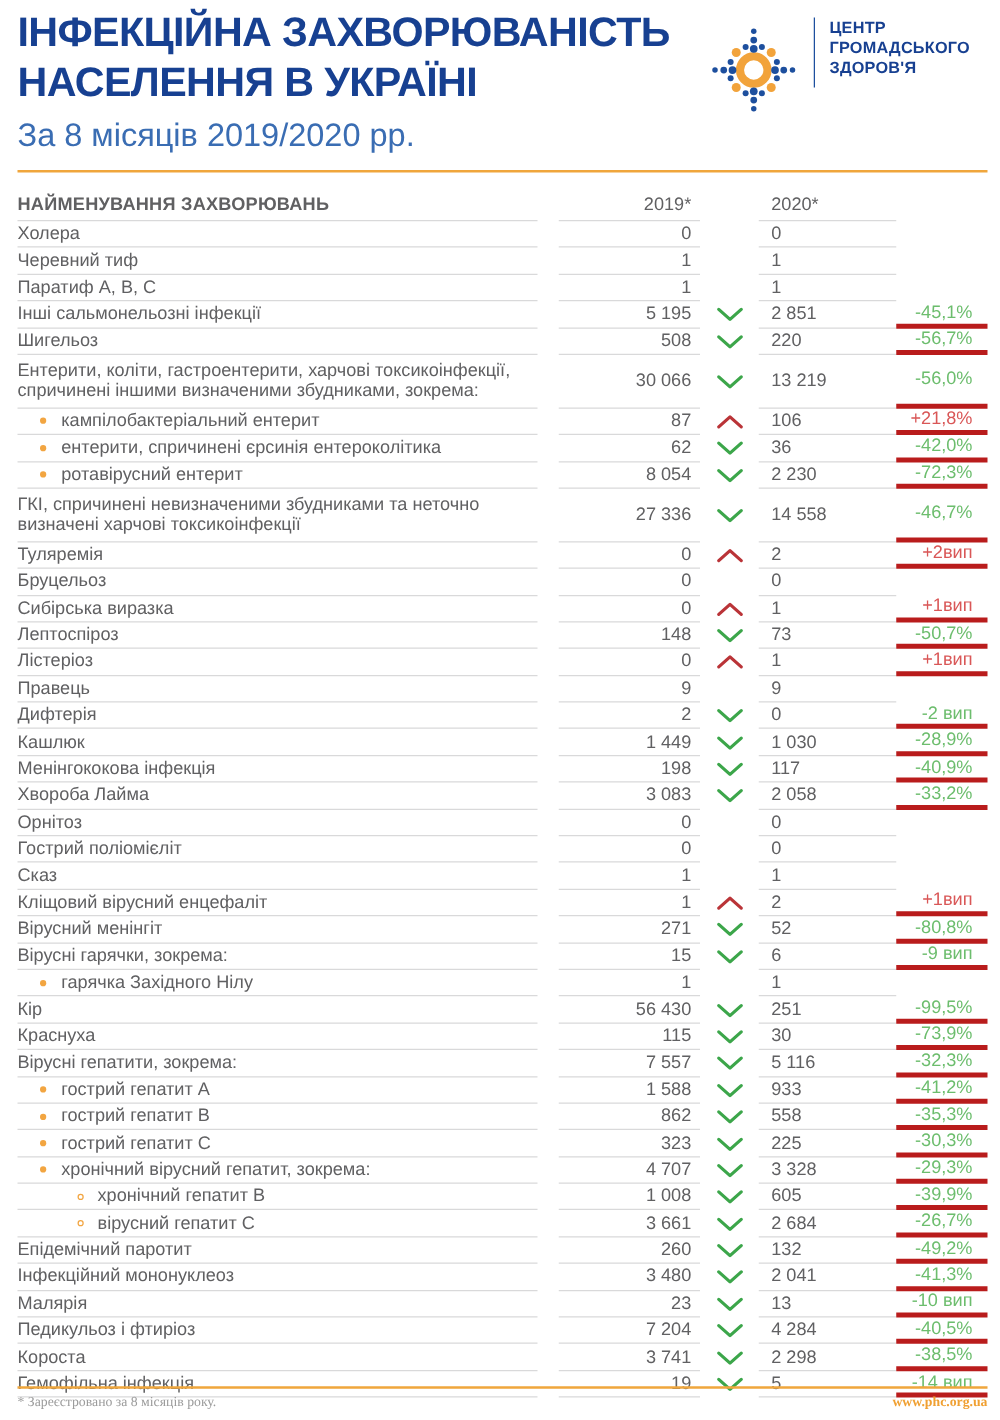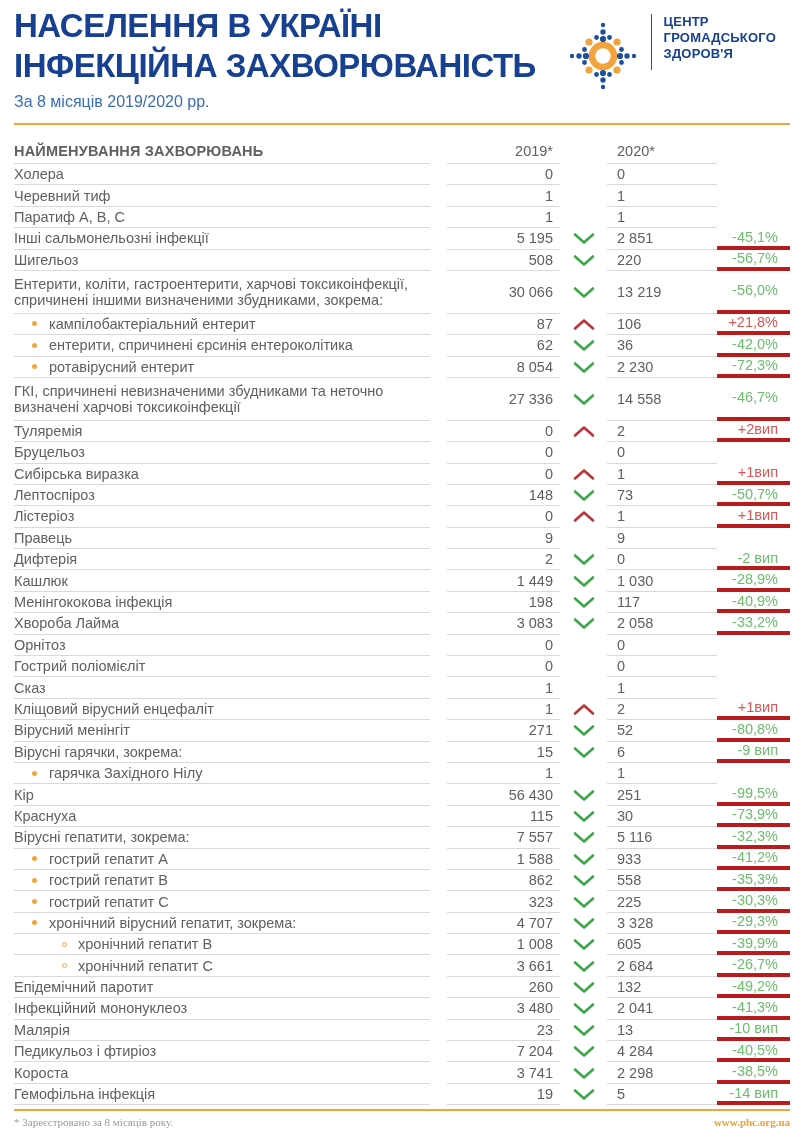--- a/index.html
+++ b/index.html
@@ -3,21 +3,21 @@
 <meta charset="utf-8">
 <style>
   * { margin:0; padding:0; box-sizing:border-box; }
   html,body { background:#ffffff; }
   body { font-family:"Liberation Sans", sans-serif; width:800px; height:1136px; overflow:hidden; }
   .page { width:800px; height:1136px; padding:6px 10px 0 14px; position:relative; }
 
   
   .hdr { display:flex; justify-content:space-between; align-items:flex-start; }
   .title { color:#174091; font-weight:bold; font-size:33px; line-height:40px; letter-spacing:-0.5px; }
-  .subtitle { color:#3A6DB3; font-size:16px; margin-top:7px; }
+  .subtitle { color:#3A6DB3; font-size:26px; margin-top:7px; }
   .logo { display:flex; align-items:flex-start; margin-top:8px; margin-right:14px; }
   .logo-sep { width:1px; height:56px; background:#1d4f9e; margin:0 12px 0 6px; }
   .logo-text { color:#174091; font-weight:bold; font-size:13px; line-height:16px; letter-spacing:0.2px; }
   .rule { height:2px; background:#F0A63C; margin-top:12px; width:776px; }
 
   
   .grid { display:grid; grid-template-columns:416px 17px 113px 47px 110px 73px; width:776px; }
   .thead { margin-top:13px; }
   .thead .cell { min-height:26px; }
   .th-name { color:#1D55A5; font-weight:bold; font-size:15px; letter-spacing:0.2px; }
@@ -43,22 +43,22 @@
   .foot-site { color:#F0A032; font-weight:bold; font-size:11px; }
 </style>
 </head>
 <body>
 
 <div class="page">
 
   <div class="hdr">
     <div>
       <div class="title">
+        <div>ІНФЕКЦІЙНА ЗАХВОРЮВАНІСТЬ</div>
         <div>НАСЕЛЕННЯ В УКРАЇНІ</div>
-        <div>ІНФЕКЦІЙНА ЗАХВОРЮВАНІСТЬ</div>
       </div>
       <div class="subtitle">За 8 місяців 2019/2020 рр.</div>
     </div>
 
     <div class="logo">
       <span>
         <svg width="84" height="84" viewBox="0 0 84 84">
           <g fill="none">
             <circle cx="42" cy="42" r="11" stroke="#F2A33B" stroke-width="6.5"></circle>
             <g fill="#1D4F9E">
@@ -572,21 +572,21 @@
           <svg width="24" height="13" viewBox="0 0 24 13">
             <polyline points="3,2.5 12,10.5 21,2.5" fill="none" stroke="#3CA64A" stroke-width="2.6" stroke-linecap="round" stroke-linejoin="round"></polyline>
           </svg>
         </div>
         <div class="cell y2020">605</div>
         <div class="cell pct line chg-down">-39,9%</div>
       </div>
       <div class="grid">
         <div class="cell name">
           <div class="b2"></div>
-          <div class="txt">хронічний гепатит С</div>
+          <div class="txt">вірусний гепатит С</div>
         </div>
         <div class="cell gap"></div>
         <div class="cell y2019">3 661</div>
         <div class="cell arrow">
           <svg width="24" height="13" viewBox="0 0 24 13">
             <polyline points="3,2.5 12,10.5 21,2.5" fill="none" stroke="#3CA64A" stroke-width="2.6" stroke-linecap="round" stroke-linejoin="round"></polyline>
           </svg>
         </div>
         <div class="cell y2020">2 684</div>
         <div class="cell pct line chg-down">-26,7%</div>

